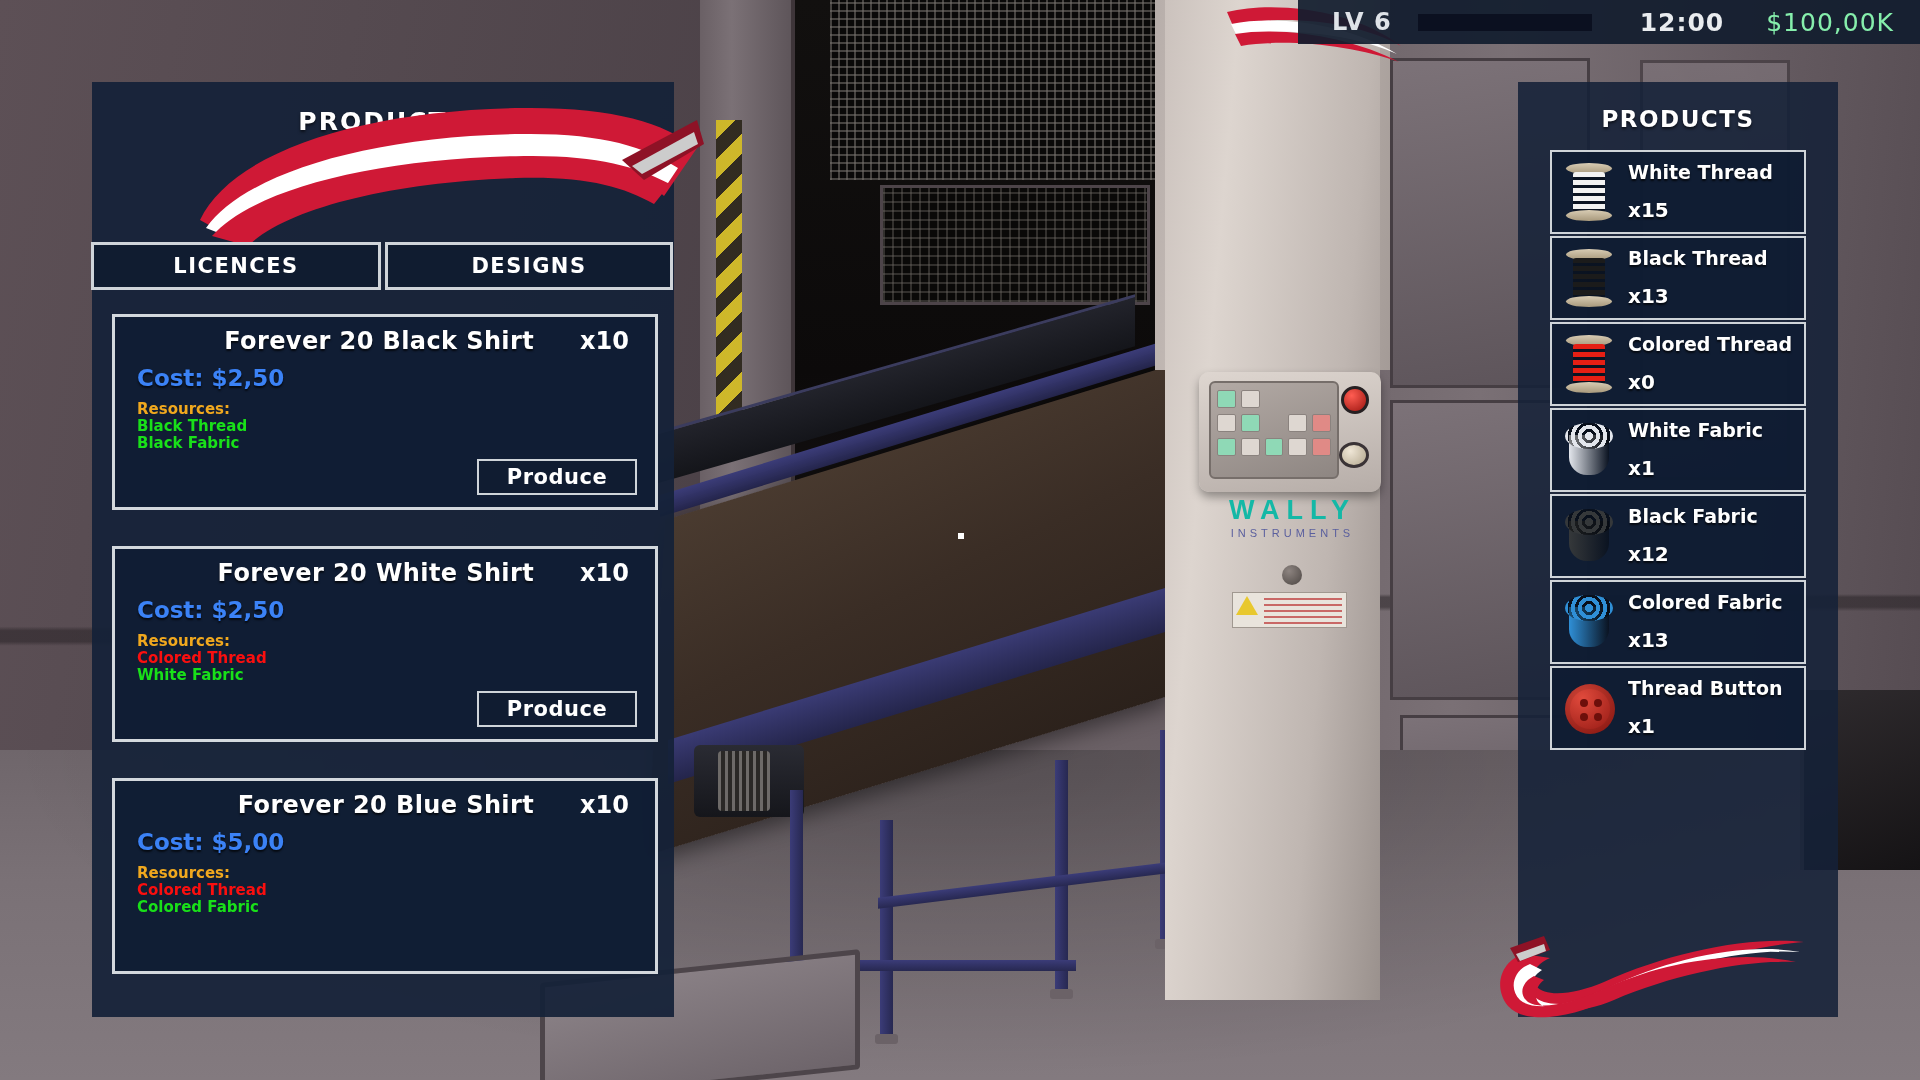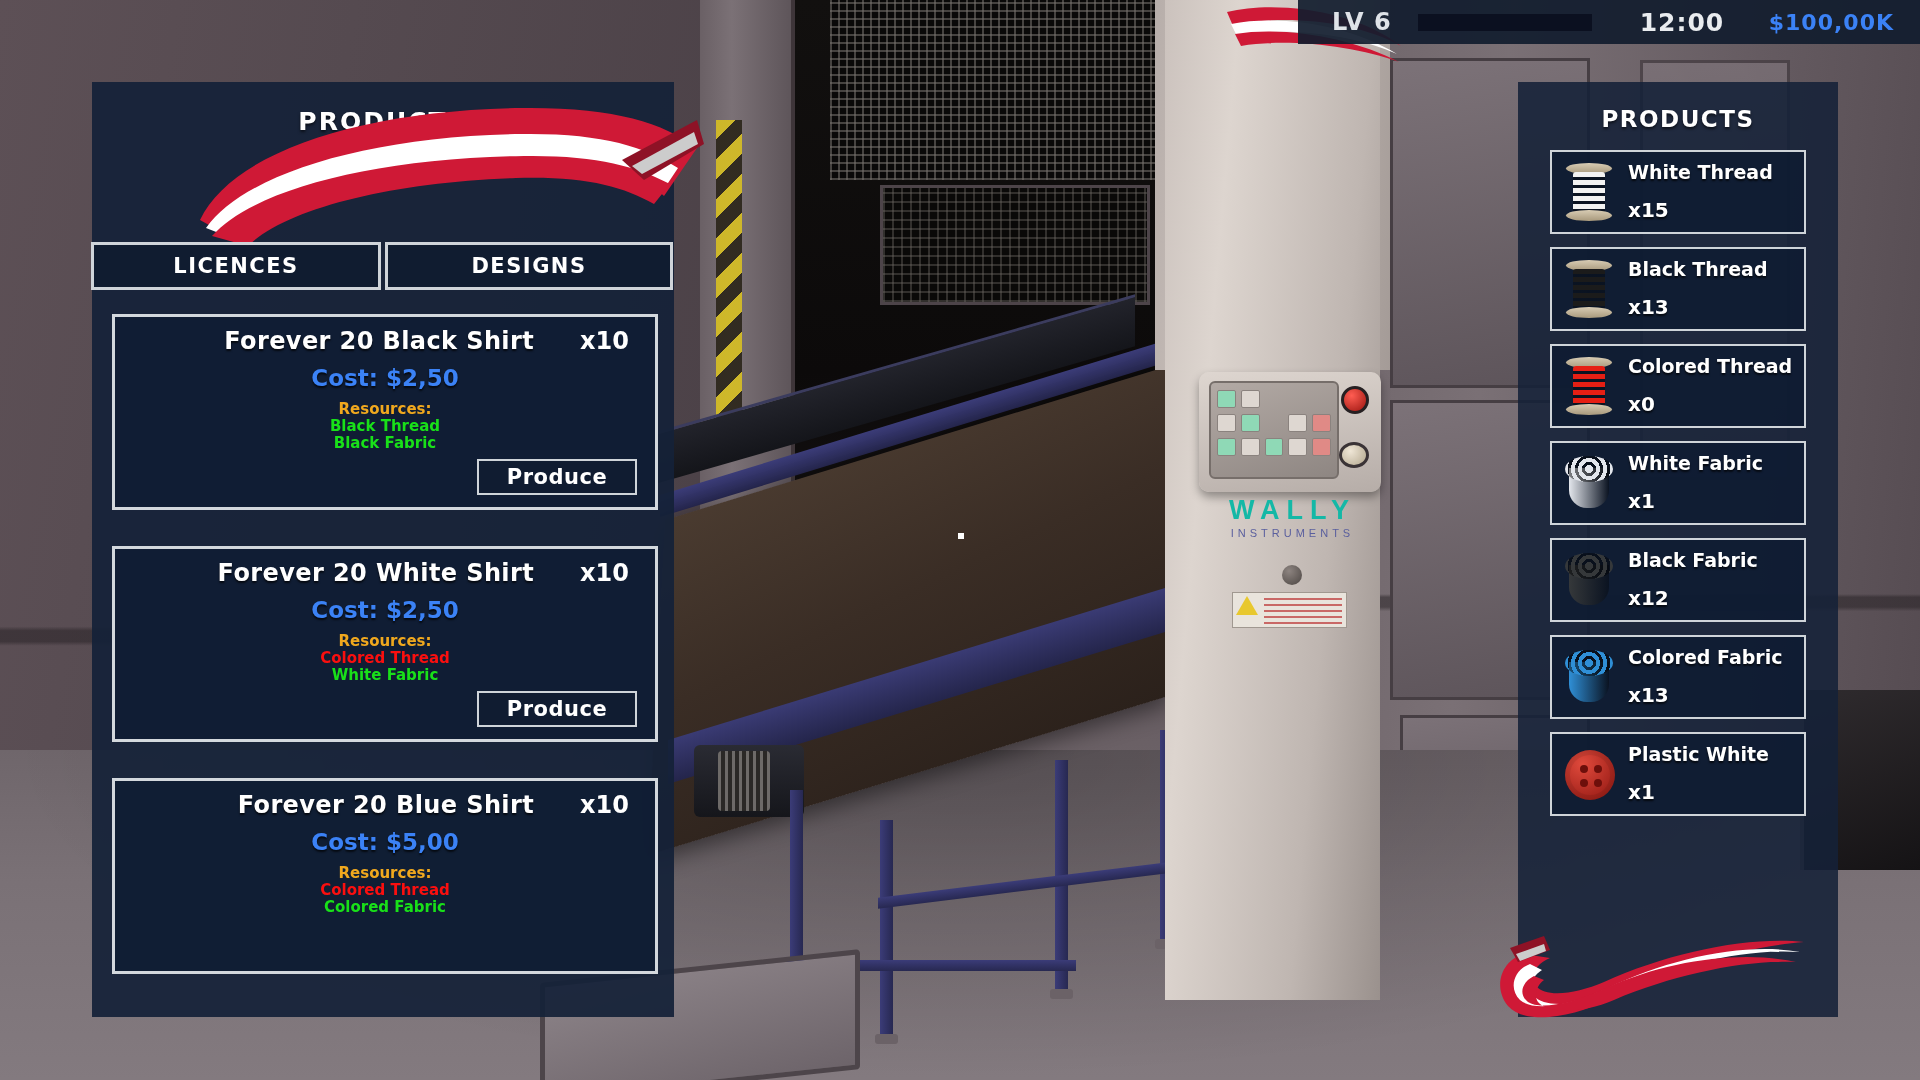--- a/index.html
+++ b/index.html
@@ -217,21 +217,21 @@
     display:flex; align-items:center; gap:26px; padding:0 26px 0 34px;
     color:#fff; font-family:"DejaVu Sans", sans-serif;
     z-index:30;
   }
   .lv-label{ font-size:24px; font-weight:700; letter-spacing:1px; color:#dfe3e8; }
   .xp-track{
     width:174px; height:17px; background:#0b1020; position:relative; overflow:hidden;
   }
   .xp-fill{ height:100%; background:#cdd1d6; }
   .clock{ font-size:25px; font-weight:700; color:#e9ecef; margin-left:22px; letter-spacing:1px;}
-  .money{ font-size:22px; font-weight:700; color:#3b82f6; margin-left:auto; letter-spacing:1px;}
+  .money{ font-size:25px; font-weight:400; color:#86efac; margin-left:auto; letter-spacing:1px;}
 
   
   #products{
     position:absolute; left:92px; top:82px; width:582px; height:935px;
     background:rgba(20,33,56,.93);
     z-index:20; overflow:visible;
   }
   .panel-title{
     text-align:center; color:#fff; font-weight:700; font-size:25px;
     letter-spacing:2px; padding-top:25px;
@@ -250,21 +250,21 @@
     flex:1; height:48px;
     background:rgba(16,28,48,.96);
     border:3px solid #cfd4d9;
     display:flex; align-items:center; justify-content:center;
     color:#fff; font-weight:700; font-size:21px; letter-spacing:1.5px;
     cursor:pointer;
   }
   .tab:first-child{ width:290px; flex:none; }
 
   .cards{
-    position:absolute; left:20px; top:232px; width:546px; height:700px;text-align:center;
+    position:absolute; left:20px; top:232px; width:546px; height:700px;
   }
   .card{
     position:relative;
     background:rgba(16,30,52,.95);
     border:3px solid #d3d8dd;
     margin-bottom:36px;
     height:196px;
     padding:10px 22px 10px 22px;
   }
   .card-head{
@@ -300,21 +300,21 @@
     background:rgba(20,33,56,.88);
     z-index:20;
   }
   .res-title{
     text-align:center; color:#fff; font-weight:700; font-size:23px;
     letter-spacing:1.5px; padding-top:24px;
     text-shadow:0 2px 3px rgba(0,0,0,.6);
   }
   .res-list{ margin-top:18px; padding:0 32px 0 32px; }
   .res-row{
-    position:relative; height:84px; margin-bottom:13px;
+    position:relative; height:84px; margin-bottom:2px;
     border:2px solid #cfd4d9;
     background:rgba(14,28,50,.9);
     display:flex; align-items:center;
   }
   .res-icon{ width:66px; height:70px; flex:none; position:relative; margin-left:4px;}
   .res-text{ flex:1; padding-left:6px; }
   .res-name{
     color:#fff; font-weight:700; font-size:19px; line-height:1;
     text-shadow:0 2px 2px rgba(0,0,0,.7); white-space:nowrap;
   }
@@ -578,21 +578,21 @@
       <div class="res-row">
         <div class="res-icon">
           <div class="pbtn">
             <i style="left:15px;top:15px;"></i>
             <i style="left:29px;top:15px;"></i>
             <i style="left:15px;top:29px;"></i>
             <i style="left:29px;top:29px;"></i>
           </div>
         </div>
         <div class="res-text">
-          <div class="res-name">Plastic White</div>
+          <div class="res-name">Thread Button</div>
           <div class="res-count">x1</div>
         </div>
       </div>
     </div>
 </div>
 
 <svg class="swoosh-br" viewBox="0 0 340 140">
   <path d="M40 34 C18 40 8 66 24 86 C40 104 84 100 128 78 C190 46 266 26 320 22 C266 16 186 32 120 62 C92 74 62 78 52 66 C44 56 52 44 66 38 Z" fill="#cf1936"></path>
   <path d="M46 44 C30 50 24 68 36 80 C50 92 86 86 124 68 C186 38 262 22 316 32 C264 28 190 44 128 72 C94 86 60 88 50 76 C44 68 48 56 58 50 Z" fill="#ffffff"></path>
   <path d="M50 56 C38 62 34 74 44 82 C56 90 88 84 122 68 C184 40 258 30 312 42 C260 40 192 54 130 80 C98 94 64 94 54 82 C50 76 52 66 60 60 Z" fill="#cf1936"></path>

